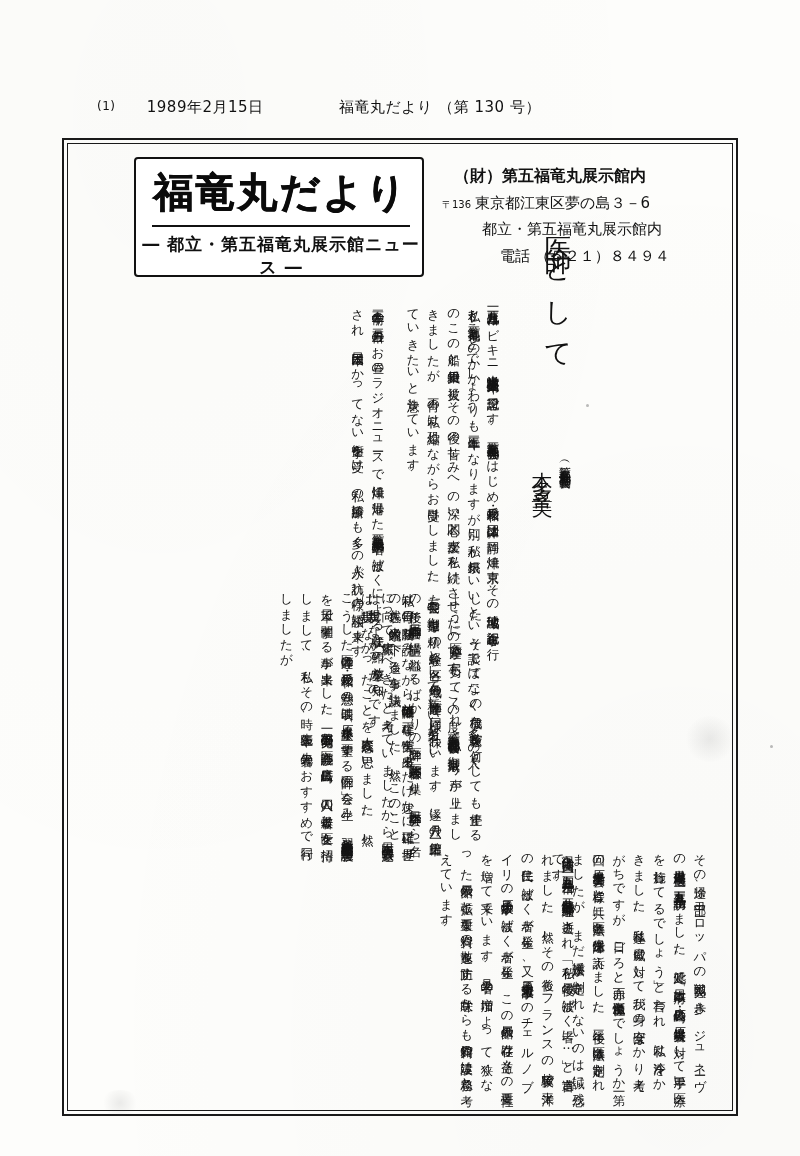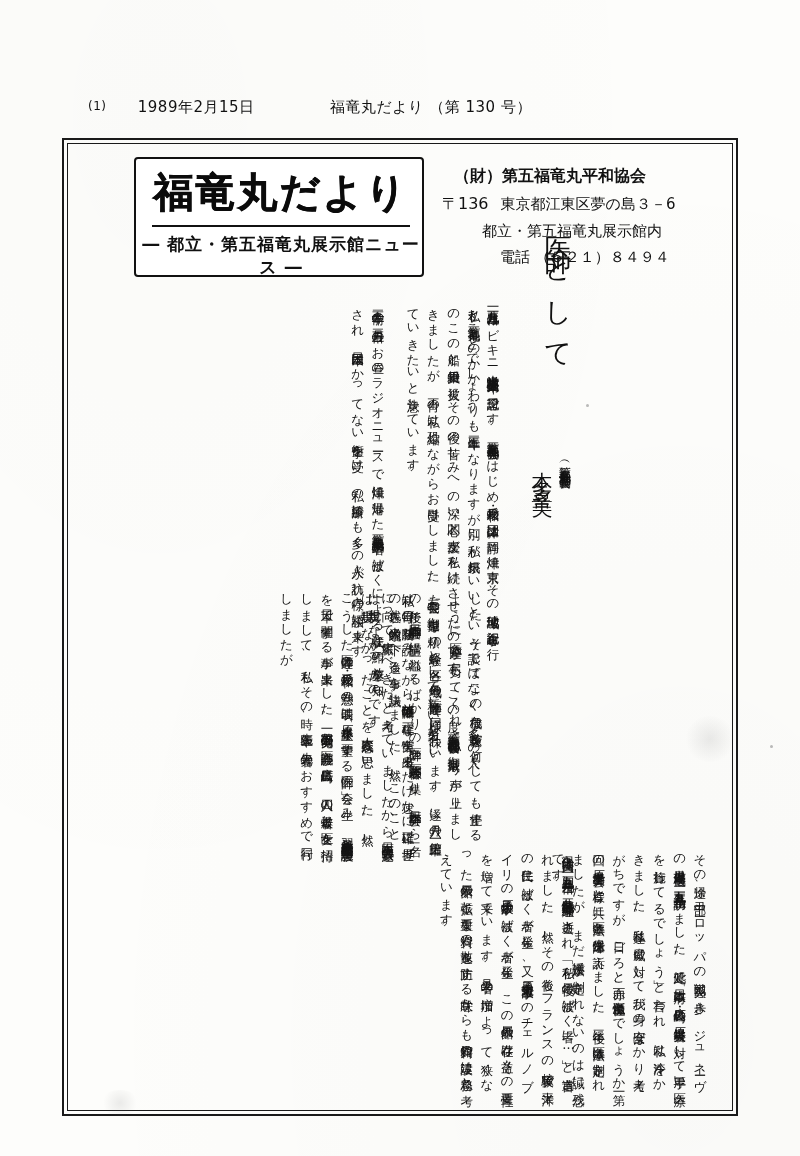--- a/index.html
+++ b/index.html
@@ -28,21 +28,21 @@
     left: 0; top: 0; right: 0; bottom: 0;
     background:
       radial-gradient(ellipse at 20% 10%, rgba(0,0,0,0.012), rgba(0,0,0,0) 60%),
       radial-gradient(ellipse at 85% 90%, rgba(0,0,0,0.015), rgba(0,0,0,0) 65%);
     pointer-events: none;
   }
 
   
   .masthead-line {
     position: absolute;
-    left: 88px;
+    left: 97px;
     top: 98px;
     width: 620px;
     height: 22px;
     font-size: 15px;
     letter-spacing: 0.5px;
     white-space: nowrap;
   }
   .masthead-line .pageno {
     font-size: 12px;
     vertical-align: 2px;
@@ -130,21 +130,21 @@
     font-size: 15px;
   }
   .publisher .org {
     font-weight: bold;
     font-size: 16px;
     margin-left: 12px;
   }
   .publisher .addr1 { margin-left: 0px; }
   .publisher .addr2 { margin-left: 40px; }
   .publisher .tel   { margin-left: 58px; }
-  .publisher .zip { font-size: 16px; margin-right: 12px; }
+  .publisher .zip { font-size: 10px; margin-right: 4px; }
 
   
   .headline {
     position: absolute;
     left: 540px;
     top: 215px;
     height: 230px;
     writing-mode: vertical-rl;
     text-orientation: upright;
     font-family: "DejaVu Serif", serif;
@@ -218,21 +218,21 @@
   <div class="frame">
     <div class="frame-inner"></div>
 
     <div class="logo-box">
       <div class="logo-title">福竜丸だより</div>
       <div class="logo-rule"></div>
       <div class="logo-sub">― 都立・第五福竜丸展示館ニュース ―</div>
     </div>
 
     <div class="publisher">
-      <div class="org">（財）第五福竜丸平和協会</div>
+      <div class="org">（財）第五福竜丸展示館内</div>
       <div class="addr1">
         <span class="zip">〒136</span><span>東京都江東区夢の島３－6</span>
       </div>
       <div class="addr2">都立・第五福竜丸展示館内</div>
       <div class="tel">電話 （５２１）８４９４</div>
     </div>
   </div>
 
   <div class="headline">医師として</div>
   <div class="byline">本多喜美</div>

